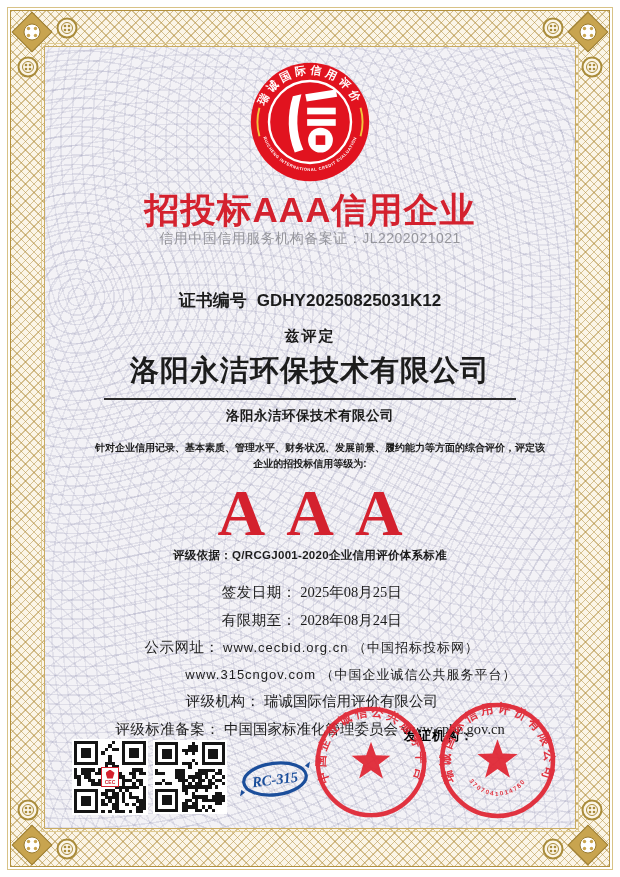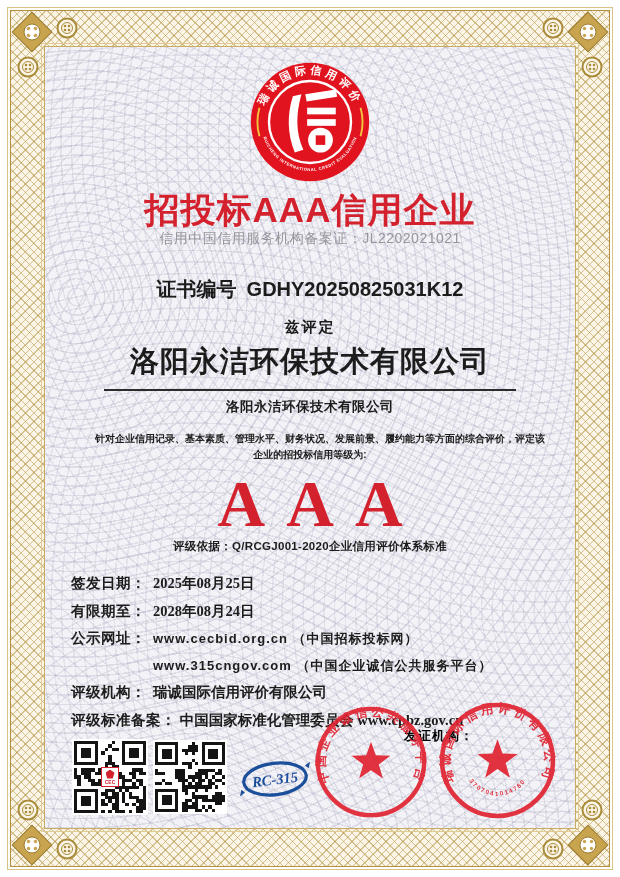--- a/index.html
+++ b/index.html
@@ -22,31 +22,31 @@
   .corner{position:absolute;width:78px;height:78px;z-index:5;}
   .corner.tl{top:5px;left:5px;}
   .corner.tr{top:5px;right:5px;transform:scaleX(-1);}
   .corner.bl{bottom:5px;left:5px;transform:scaleY(-1);}
   .corner.br{bottom:5px;right:5px;transform:scale(-1,-1);}
 
   
   .logo{width:124px;height:124px;margin:13px auto 6px;display:block;}
   .title{font-size:35px;font-weight:900;color:#d4212e;letter-spacing:1px;line-height:1.15;}
   .registration{font-size:14px;color:#96969c;letter-spacing:.5px;}
-  .certno{margin-top:28px;font-size:20px;font-weight:800;}
+  .certno{margin-top:41px;font-size:17px;font-weight:800;}
   .certno .lbl{margin-right:10px;}
   .hereby{margin-top:15px;font-size:15px;font-weight:700;font-family:Liberation Mono, monospace;letter-spacing:2px;}
   .company{display:inline-block;margin-top:5px;font-size:29px;font-weight:900;font-family:"Liberation Serif",serif;
     letter-spacing:1px;padding:0 26px 7px;border-bottom:2px solid #2b2b2b;}
   .address{margin-top:7px;font-size:13.5px;font-weight:700;letter-spacing:.5px;}
   .bodytext{width:478px;margin:15px auto 0;text-align:center;font-size:10px;font-weight:600;line-height:1.55;text-indent:2em;}
   .grade{margin-top:9px;font-size:66px;line-height:1;font-weight:900;color:#d4212e;font-family:"Liberation Serif",serif;
     letter-spacing:.32em;text-indent:.32em;}
   .basis{font-size:11.5px;font-weight:800;margin-top:2px;letter-spacing:.3px;}
-  .info{width:478px;margin:20px auto 0;text-align:left;font-family:"Liberation Serif",serif;font-size:14.5px;font-weight:700;}
+  .info{width:478px;margin:20px auto 0;text-align:center;font-family:"Liberation Serif",serif;font-size:14.5px;font-weight:400;}
   .info .row{margin-bottom:8.5px;white-space:nowrap;}
   .info .row .lbl{display:inline-block;letter-spacing:.5px;}
   .info .row.w80 .lbl{min-width:82px;}
   .info .row.url .val{font-family:"Liberation Sans",sans-serif;font-size:13px;letter-spacing:1px;}
   .info .row.indent{margin-left:82px;}
 
   
   .qr{position:absolute;background:#fff;padding:2px;z-index:2;}
   .qr svg{display:block;width:100%;height:100%;}
   .qr1{left:72px;top:739px;width:72px;height:72px;}

